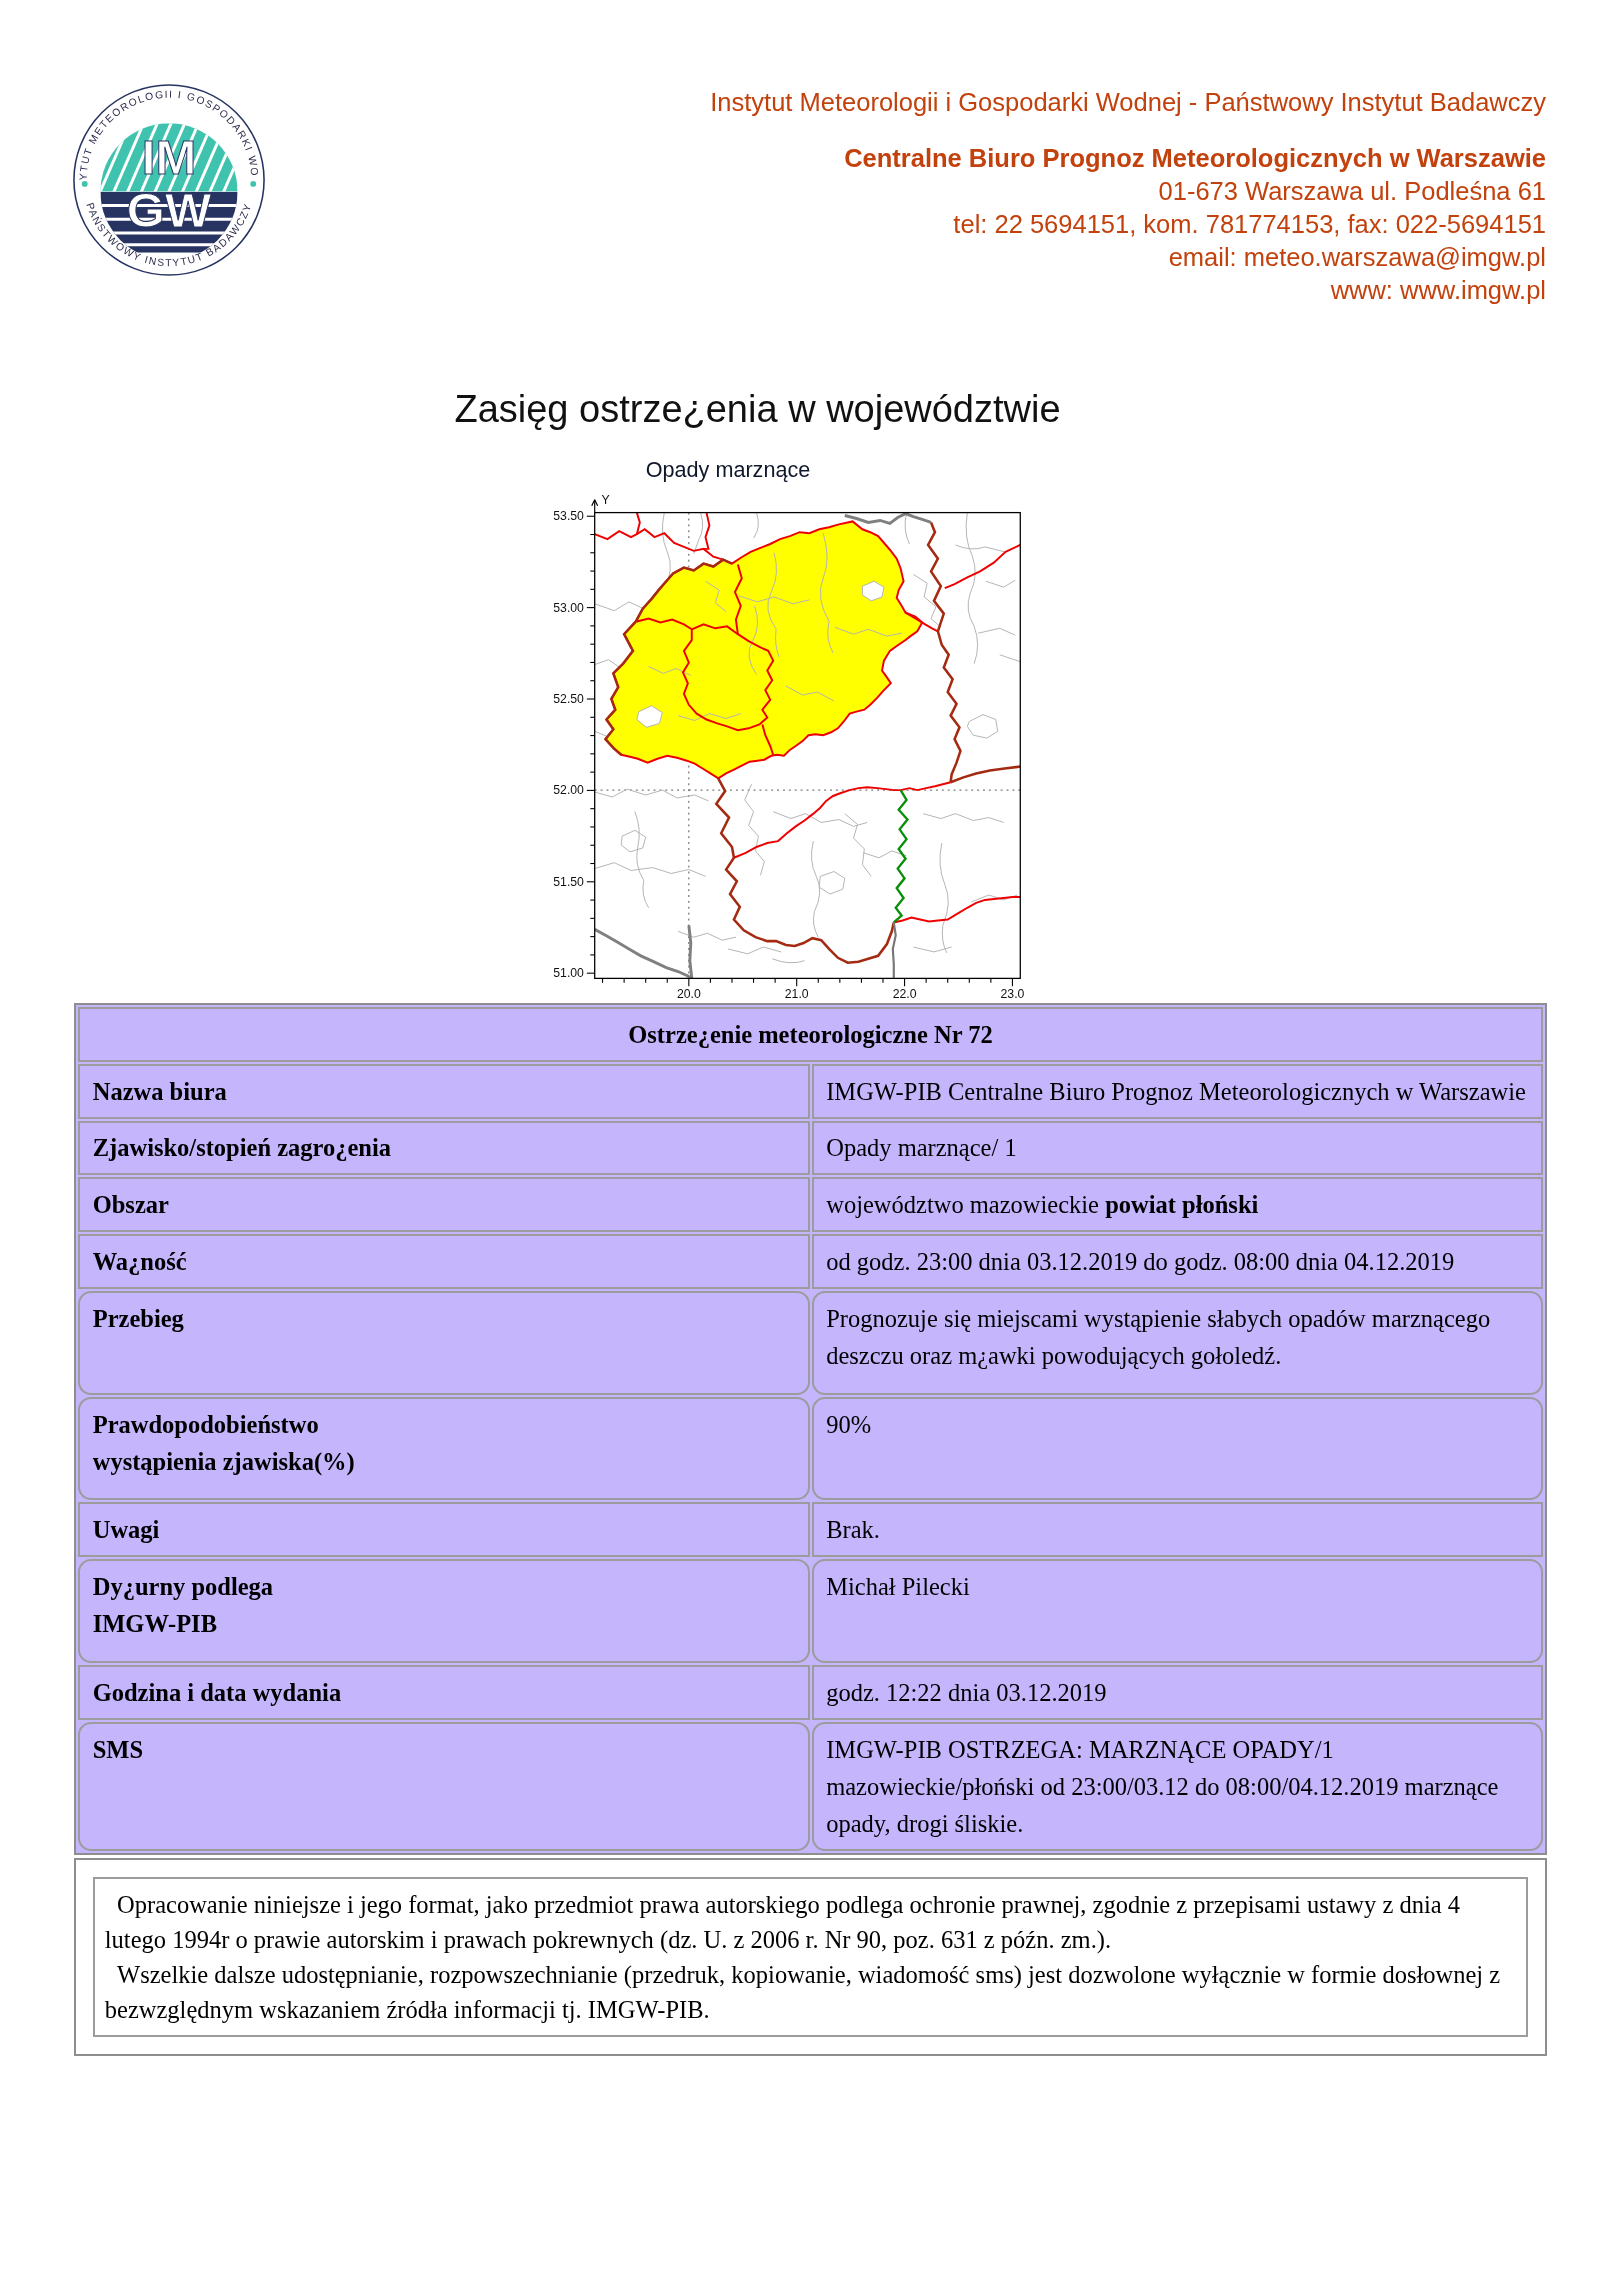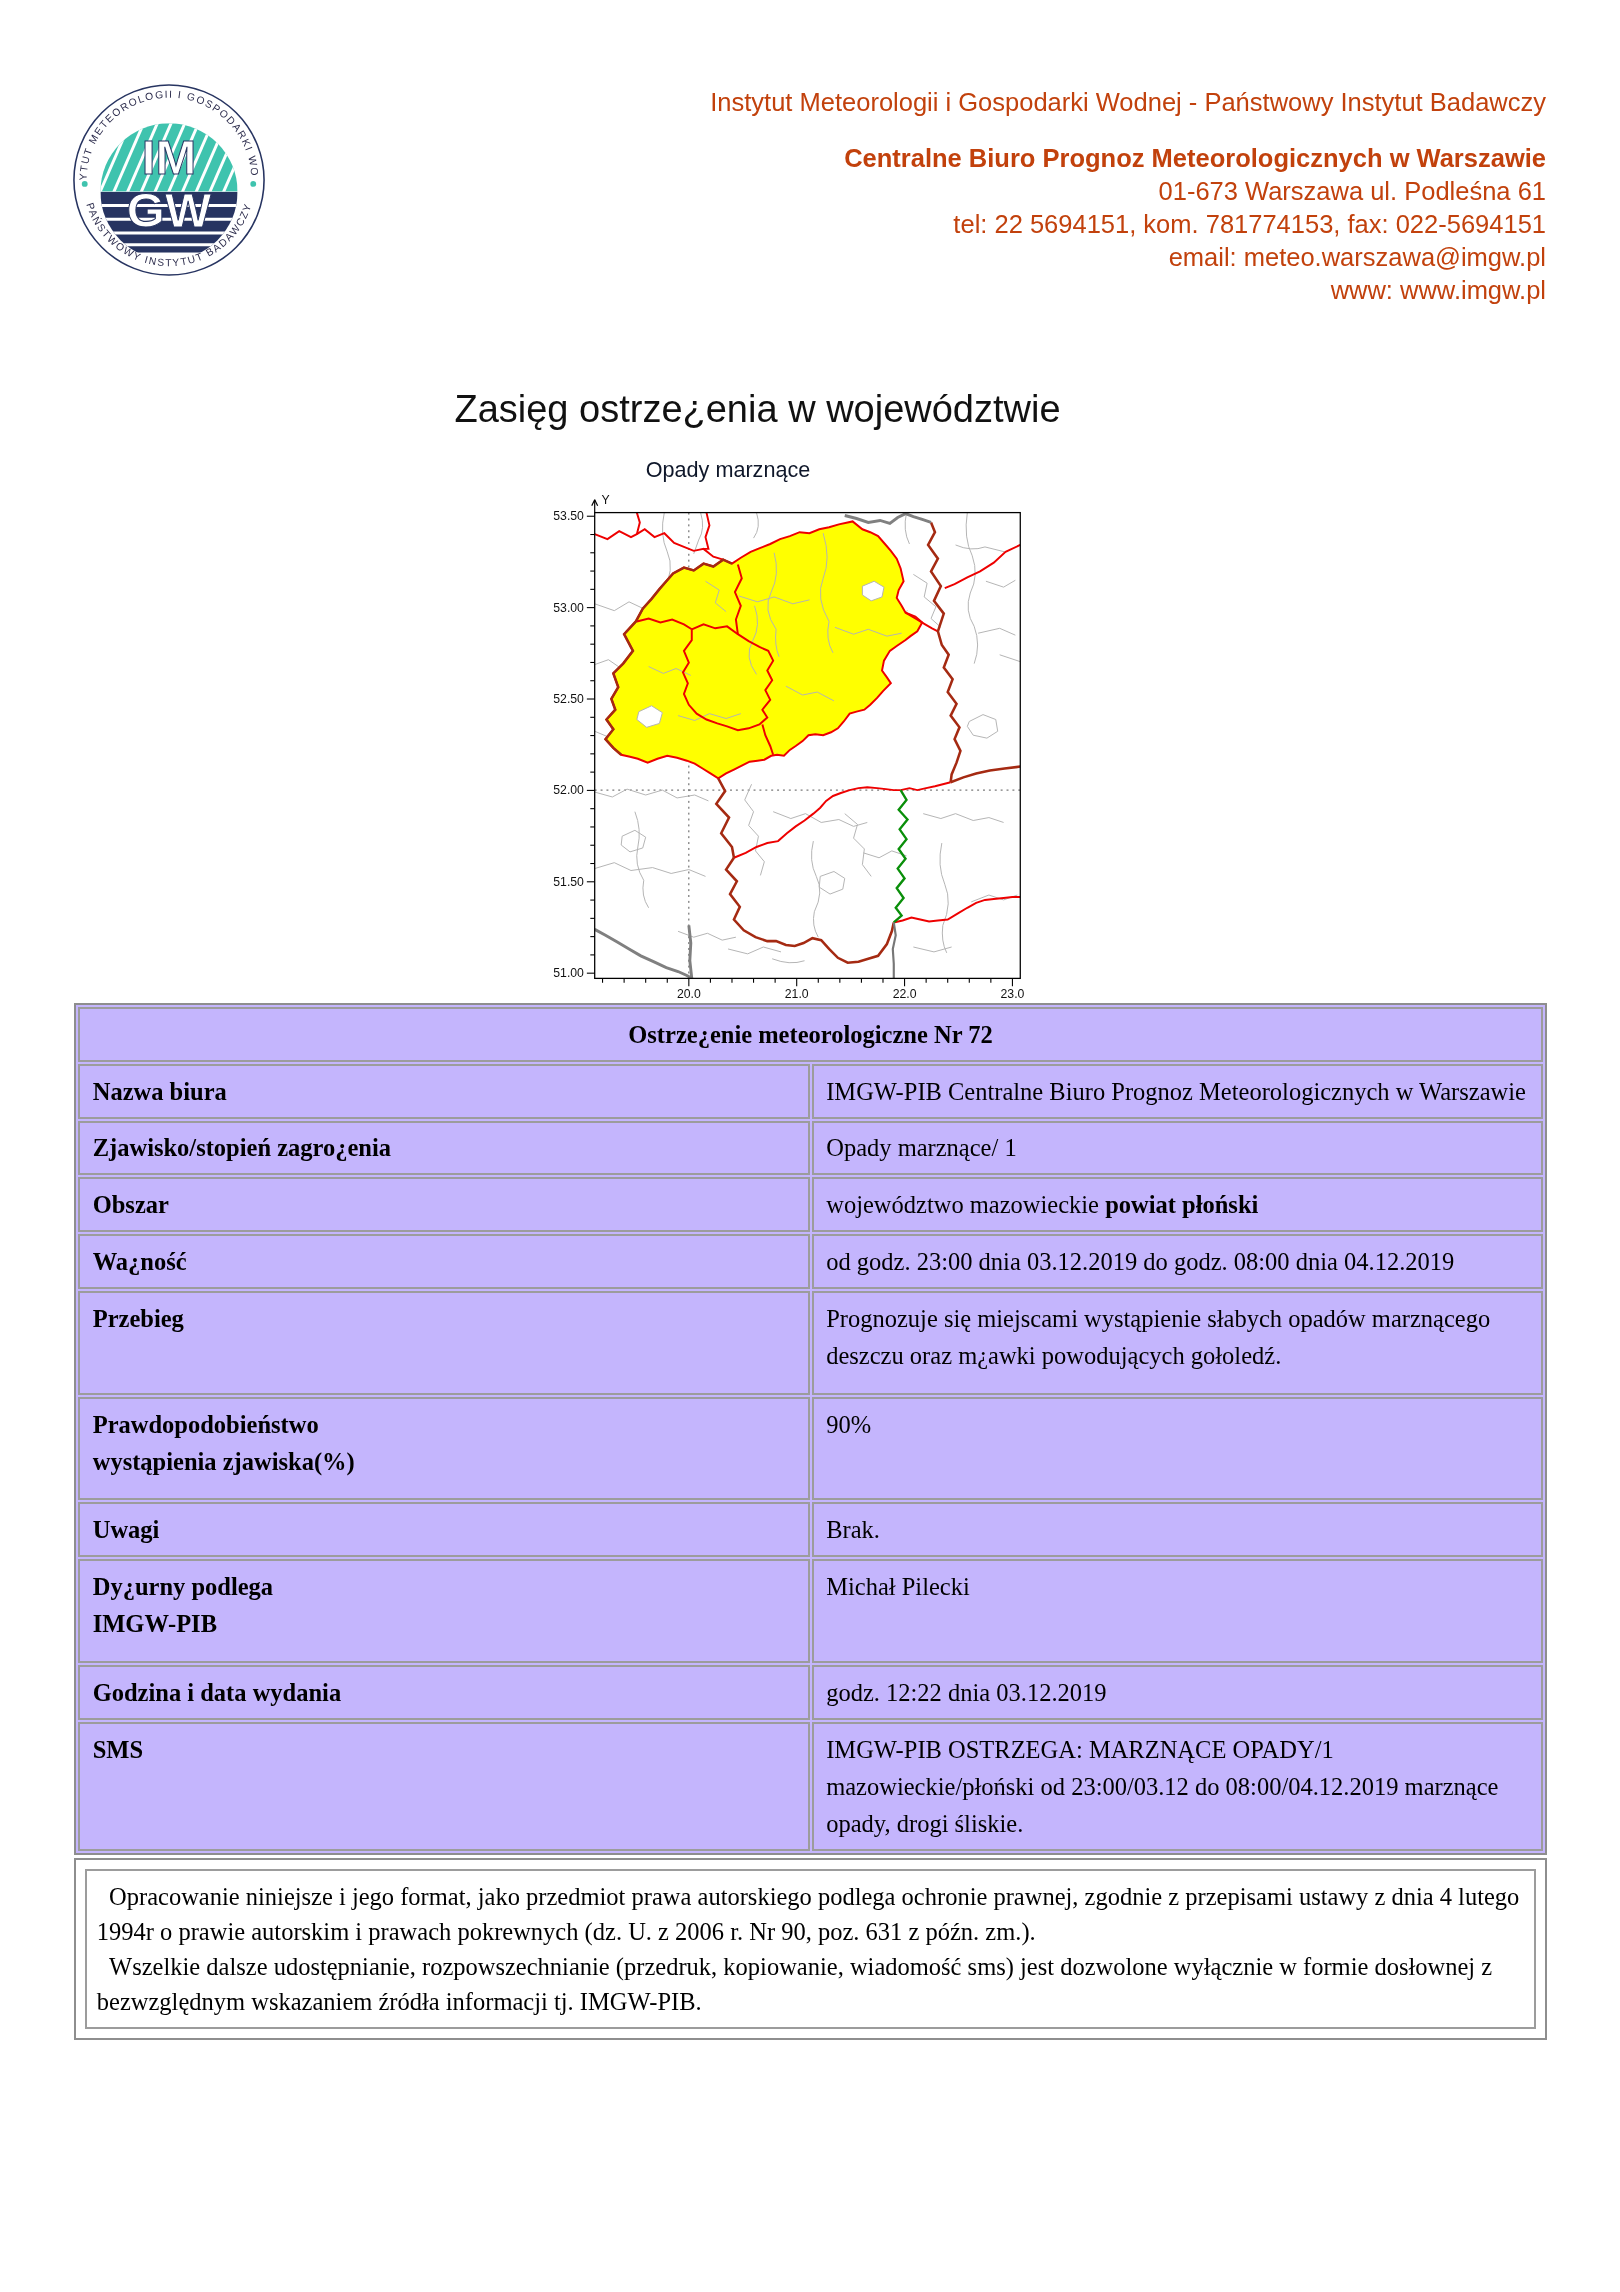--- a/index.html
+++ b/index.html
@@ -22,23 +22,23 @@
              font-family:"Liberation Serif",serif;}
   table.wtab{width:100%;border-collapse:separate;border-spacing:2.9px;
              border:2px solid #8e8e8e;background:#c4b5fd;table-layout:fixed;}
   table.wtab td{border:2px solid #9c9c9c;vertical-align:top;
                 padding:6.9px 12.7px;font-size:24.5px;line-height:37px;color:#000;
                 overflow:hidden;}
   td.ttl{text-align:center;font-weight:bold;font-size:30px;color:#ee0000;
          padding:24.5px 0 26.5px 0;}
   td.lab{width:365px;font-weight:bold;}
   .lline{display:block;}
-  .rtall td{height:86px;}
+  .rtall td{height:86px;border-radius:13px;}
   
-  .fouter{border:2px solid #8e8e8e;margin-top:3.9px;padding:9px;background:#fff;}
+  .fouter{border:2px solid #8e8e8e;margin-top:3.9px;padding:17px;background:#fff;}
   .finner{border:2px solid #9c9c9c;padding:7.8px 9.8px;font-size:24.5px;line-height:35px;color:#000;}
   .finner p{margin:0;}
 </style>
 </head>
 <body>
 
 <div class="page">
 
   <svg class="logo" viewBox="-100 -100 200 200">
     <defs>

